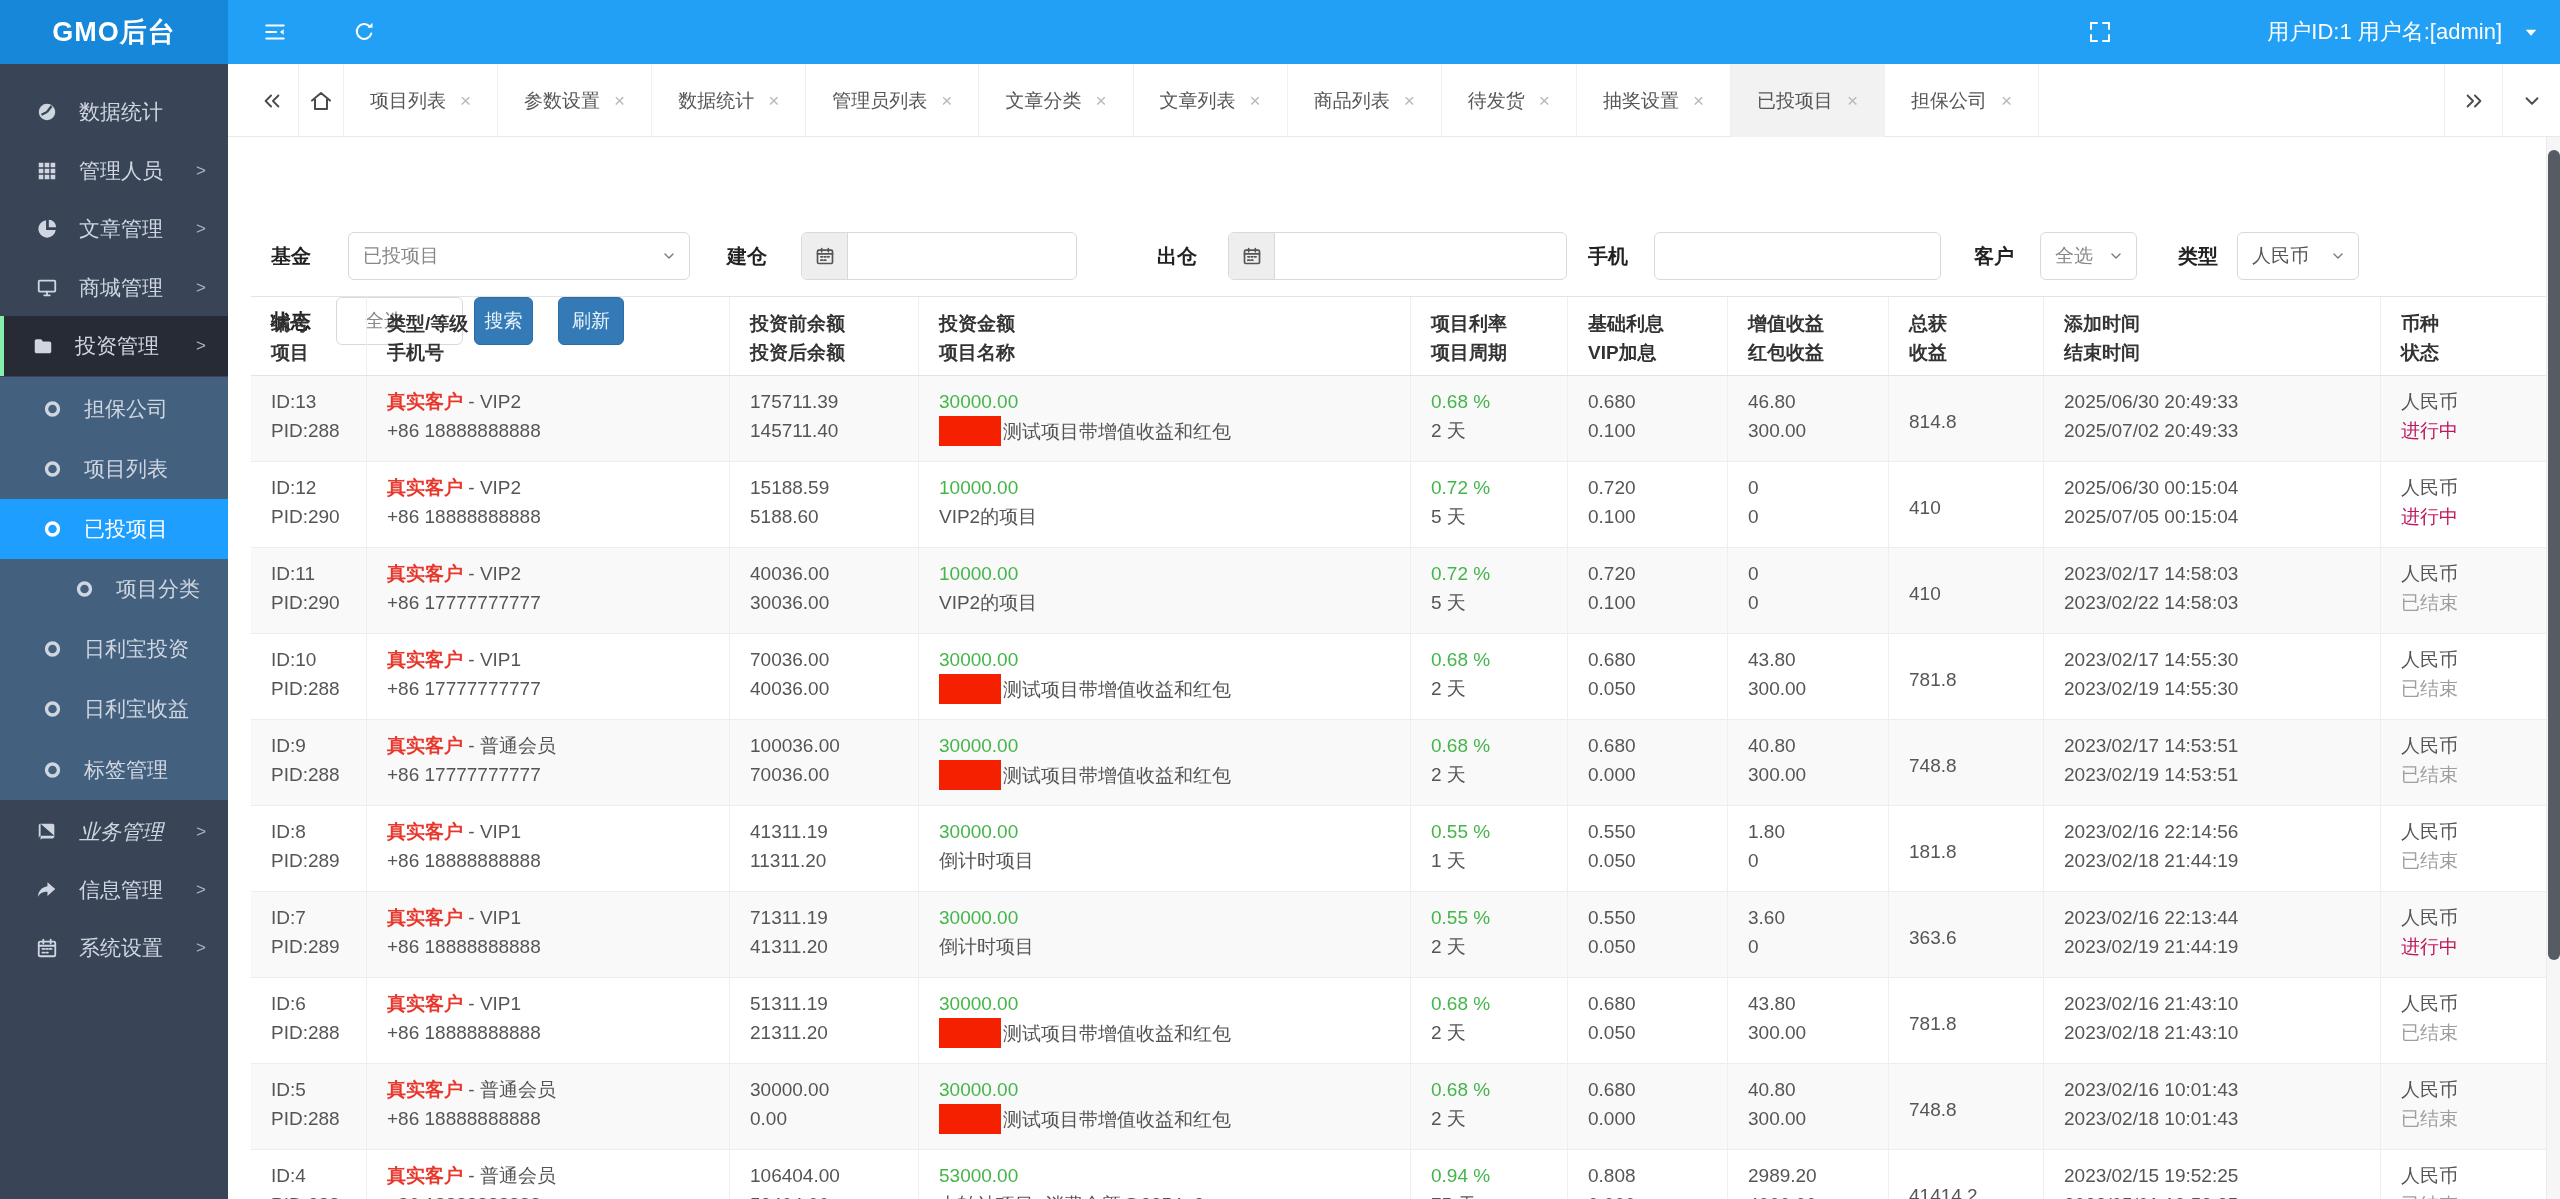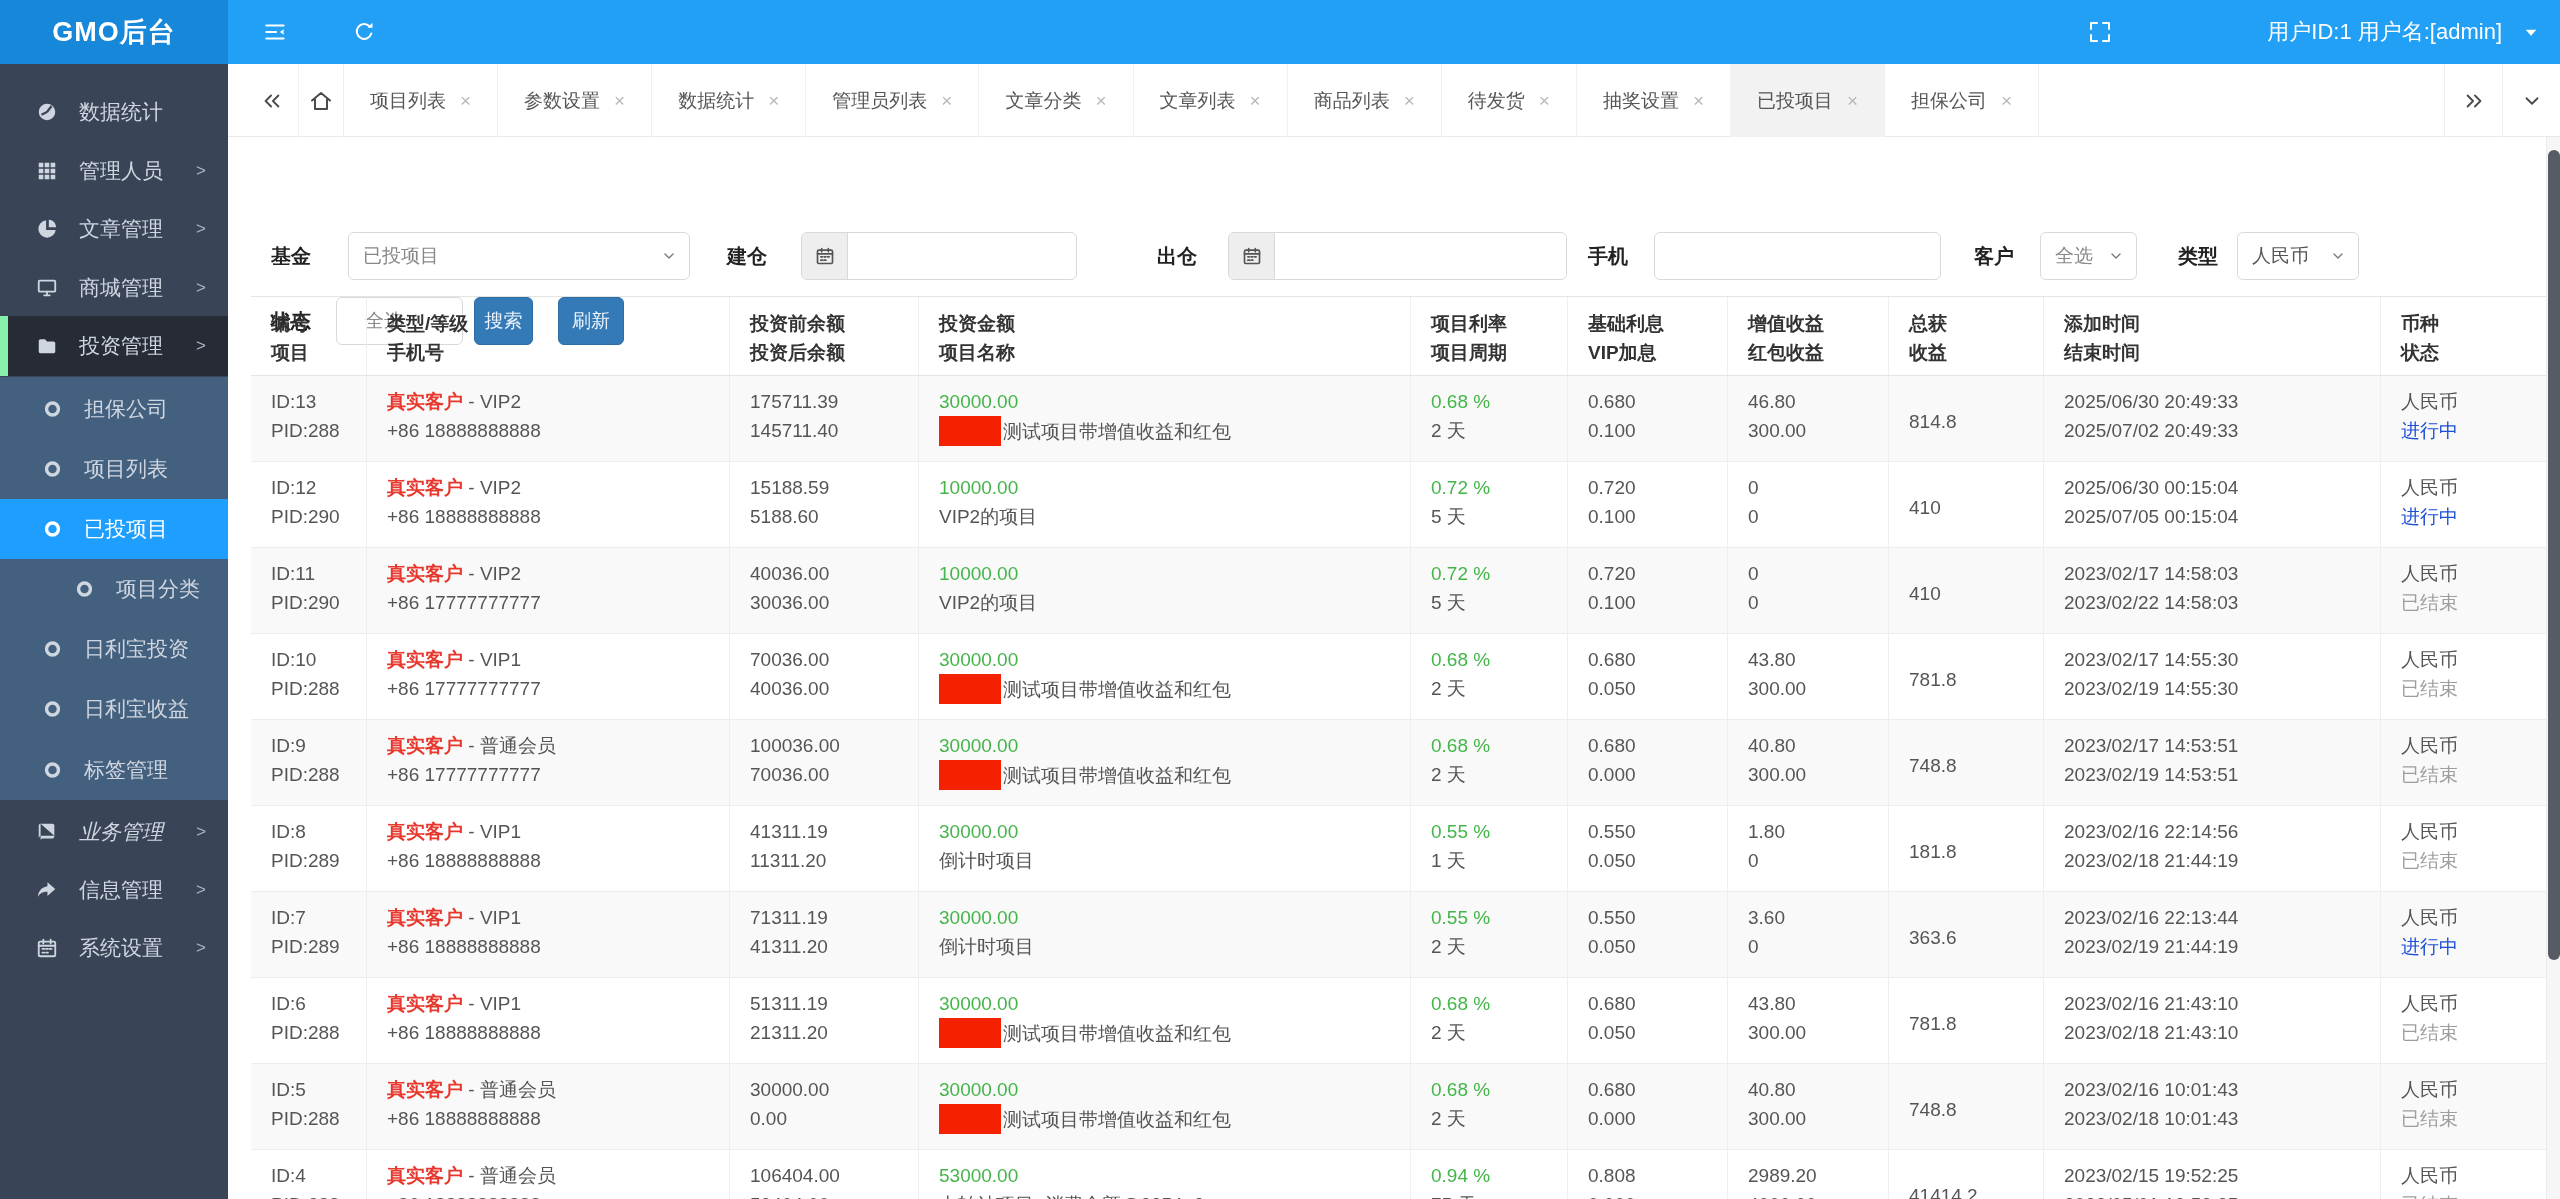--- a/index.html
+++ b/index.html
@@ -16,21 +16,21 @@
   .tb-user { position:absolute; right:58px; top:0; height:64px; line-height:64px; color:#fff; font-size:22px; }
   .tb-caret { position:absolute; right:20px; top:0; height:64px; display:flex; align-items:center; color:#fff; }
 
   
   .sidebar { position:absolute; left:0; top:64px; width:228px; height:1135px; background:#3a4457; z-index:20; }
   .submenu-bg { position:absolute; left:0; top:313px; width:228px; height:423px; background:#44607f; }
   .side-item { position:absolute; left:0; width:228px; height:60px; color:#cfd6e0; font-size:21px; cursor:pointer; }
   .side-item .s-icon { position:absolute; left:36px; top:50%; transform:translateY(-50%); display:flex; }
   .side-item .s-label { position:absolute; left:79px; top:0; line-height:60px; }
   .side-item .s-arrow { position:absolute; right:22px; top:0; line-height:60px; font-size:17px; color:#aeb6c2; }
-  .side-item.parent-active { background:#262b36; border-left:8px solid #86efac; }
+  .side-item.parent-active { background:#262b36; border-left:4px solid #86efac; }
   .side-item.parent-active .s-icon { left:28px; } .side-item.parent-active .s-label { left:71px; }
   .side-item.sub .s-icon { left:44px; } .side-item.sub .s-label { left:84px; }
   .side-item.active { background:#1e9fff; color:#fff; }
 
   
   .main { position:absolute; left:228px; top:64px; width:2332px; height:1135px; background:#fff; }
 
   
   .tabbar { position:absolute; left:0; top:0; width:2332px; height:73px; background:#fff; border-bottom:1px solid #e9e9e9; }
   .tab-nav { position:absolute; top:0; height:73px; display:flex; align-items:center; justify-content:center; color:#4a4a4a; cursor:pointer; }
@@ -68,21 +68,21 @@
   .tcell:last-child { border-right:none; }
   .thead .tcell { padding-top:12px; }
   .l1,.l2 { line-height:29px; font-size:19px; color:#555; }
   .thead .l1,.thead .l2 { font-weight:bold; color:#333; }
   .c-id{width:116px;} .c-type{width:363px;} .c-balance{width:189px;} .c-amount{width:492px;}
   .c-rate{width:157px;} .c-interest{width:160px;} .c-income{width:161px;} .c-total{width:155px;}
   .c-time{width:337px;} .c-currency{width:165px;}
   .green { color:#44b549; }
   .red-tag { color:#e8382d; font-weight:bold; }
   .redact { display:inline-block; width:62px; height:30px; background:#f42000; vertical-align:-8px; margin-right:2px; }
-  .status-active { color:#1d4ed8; }
+  .status-active { color:#be185d; }
   .status-ended { color:#9e9e9e; }
   .c-total .single { display:flex; align-items:center; height:70px; font-size:19px; color:#555; }
   .thead .c-total .l1,.thead .c-total .l2 { display:block; }
 
   
   .scrollbar { position:absolute; left:2546px; top:137px; width:14px; height:1062px; background:#f6f6f6; border-left:1px solid #ebebeb; z-index:40; }
   .scroll-thumb { position:absolute; left:1px; top:13px; width:12px; height:810px; background:#565b64; border-radius:7px; cursor:pointer; }
 
   svg { display:block; }
 </style>

